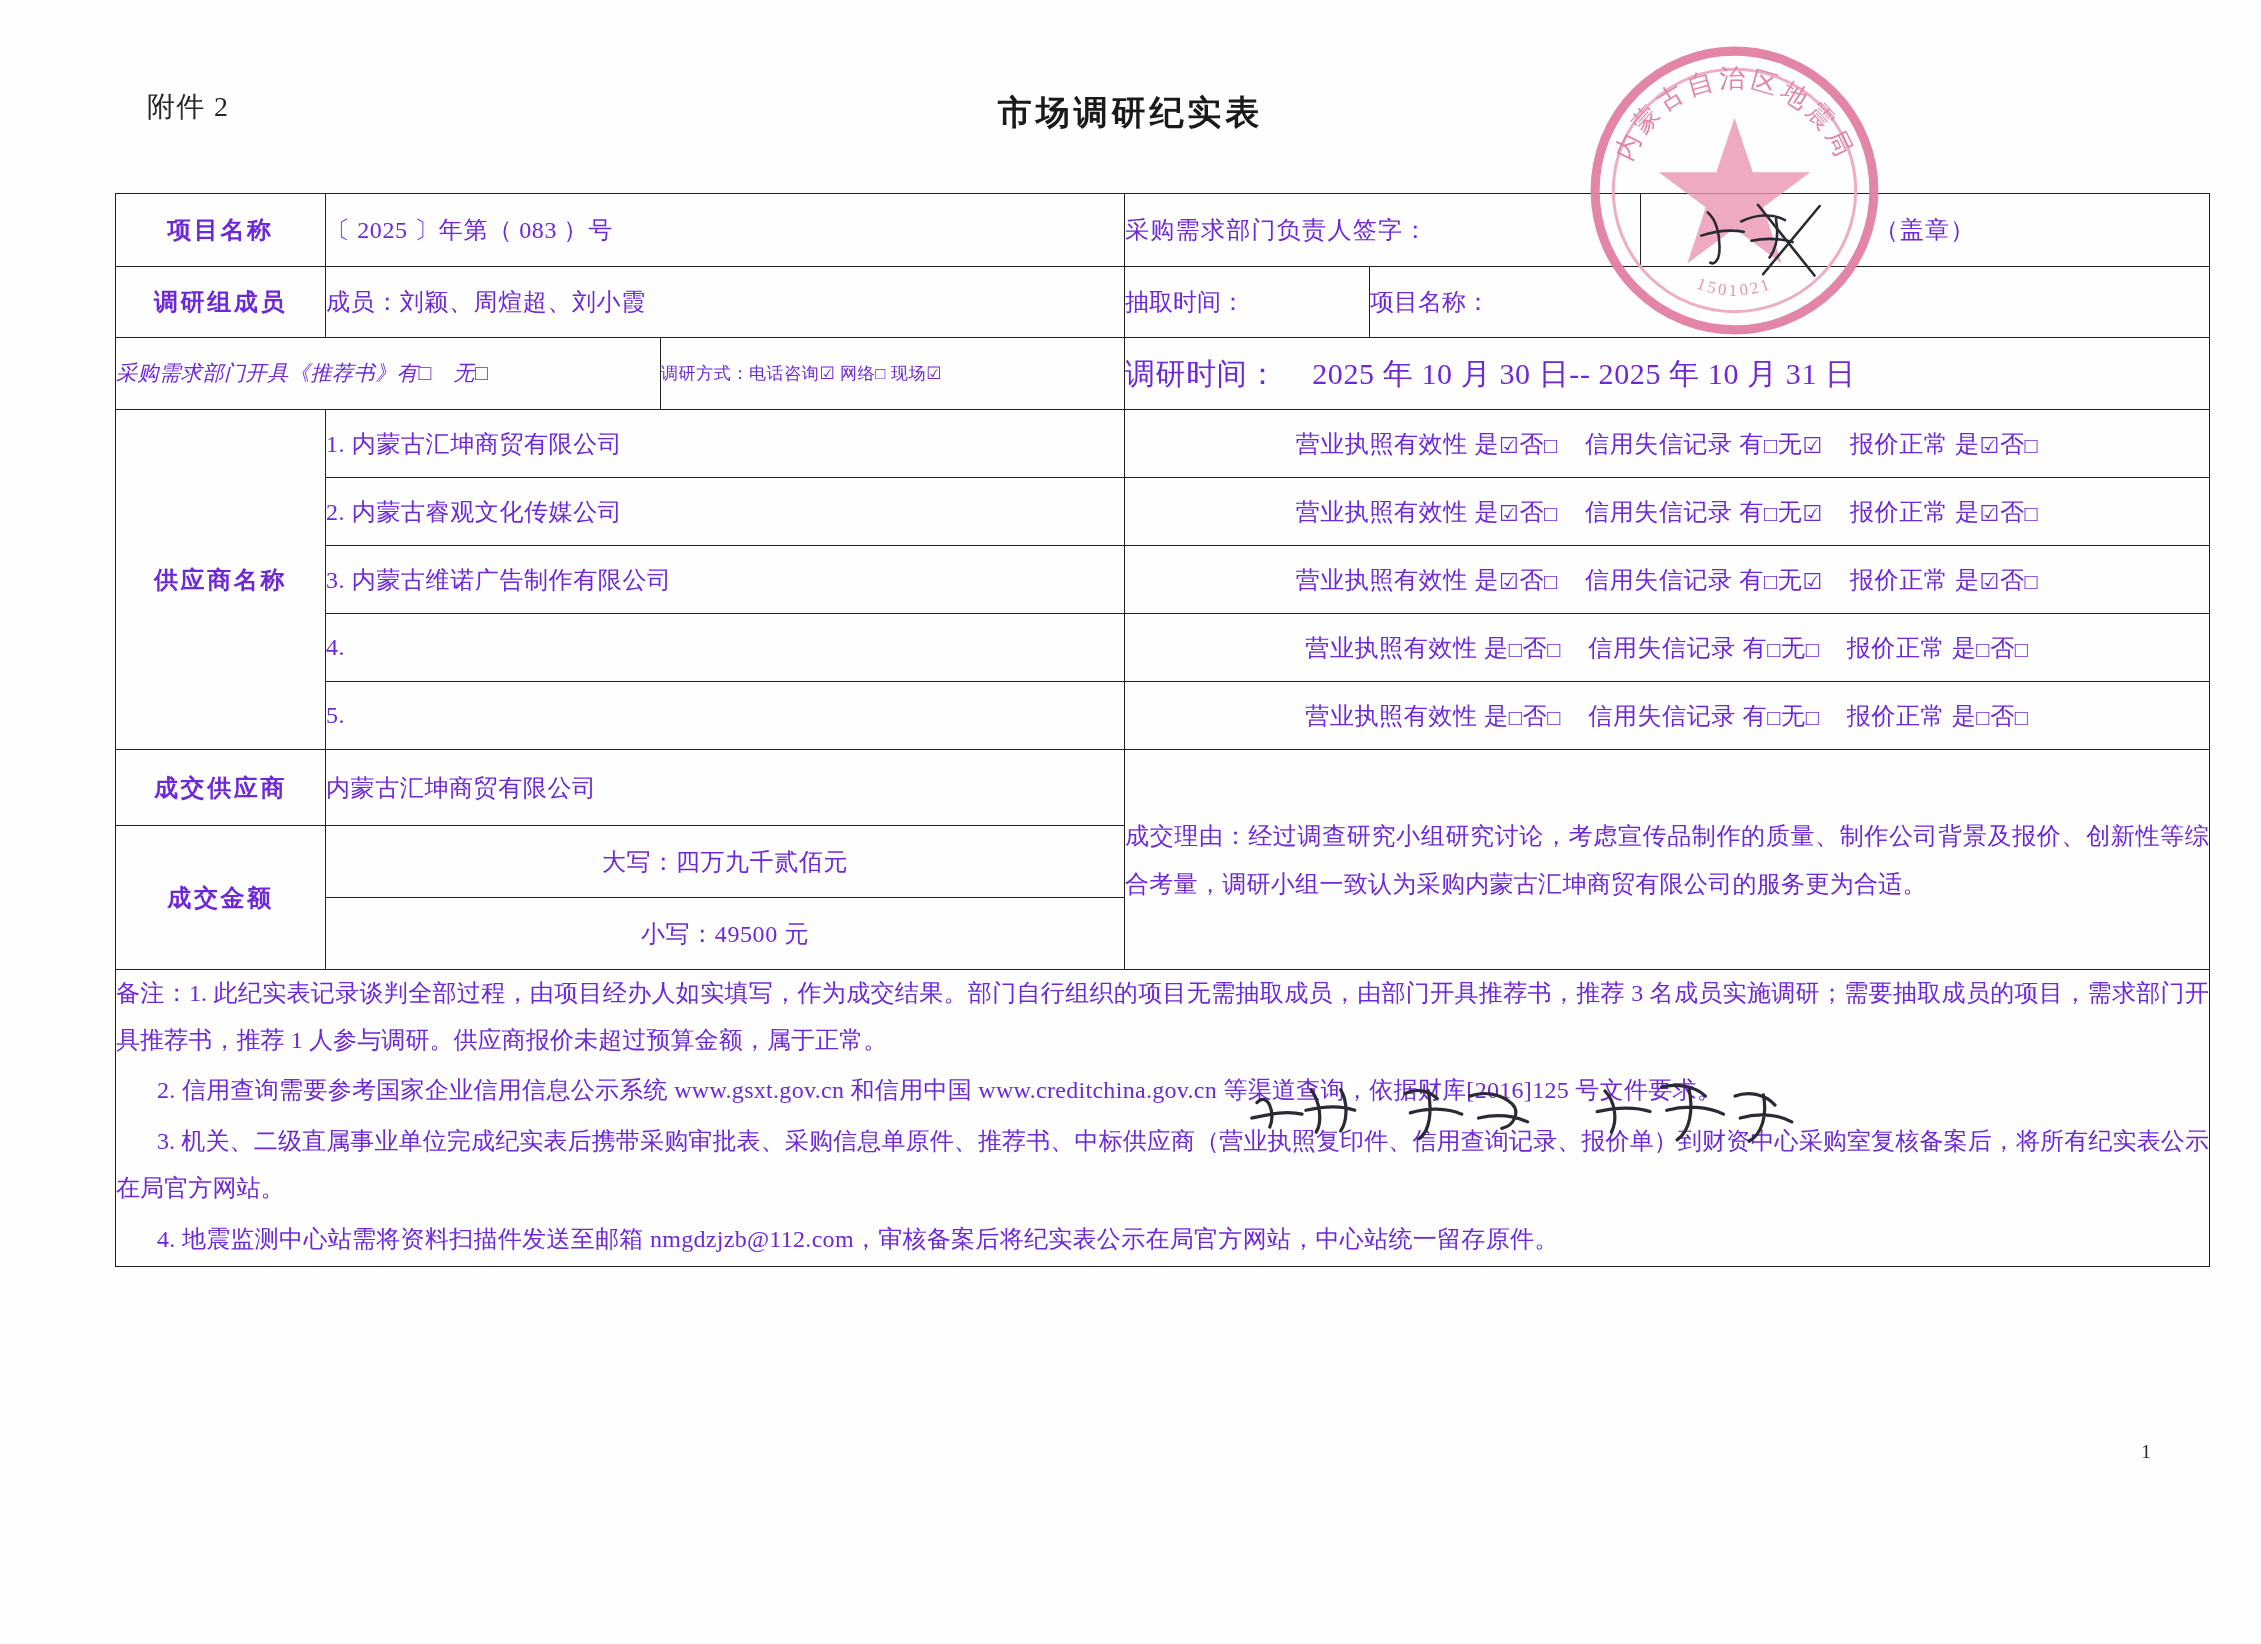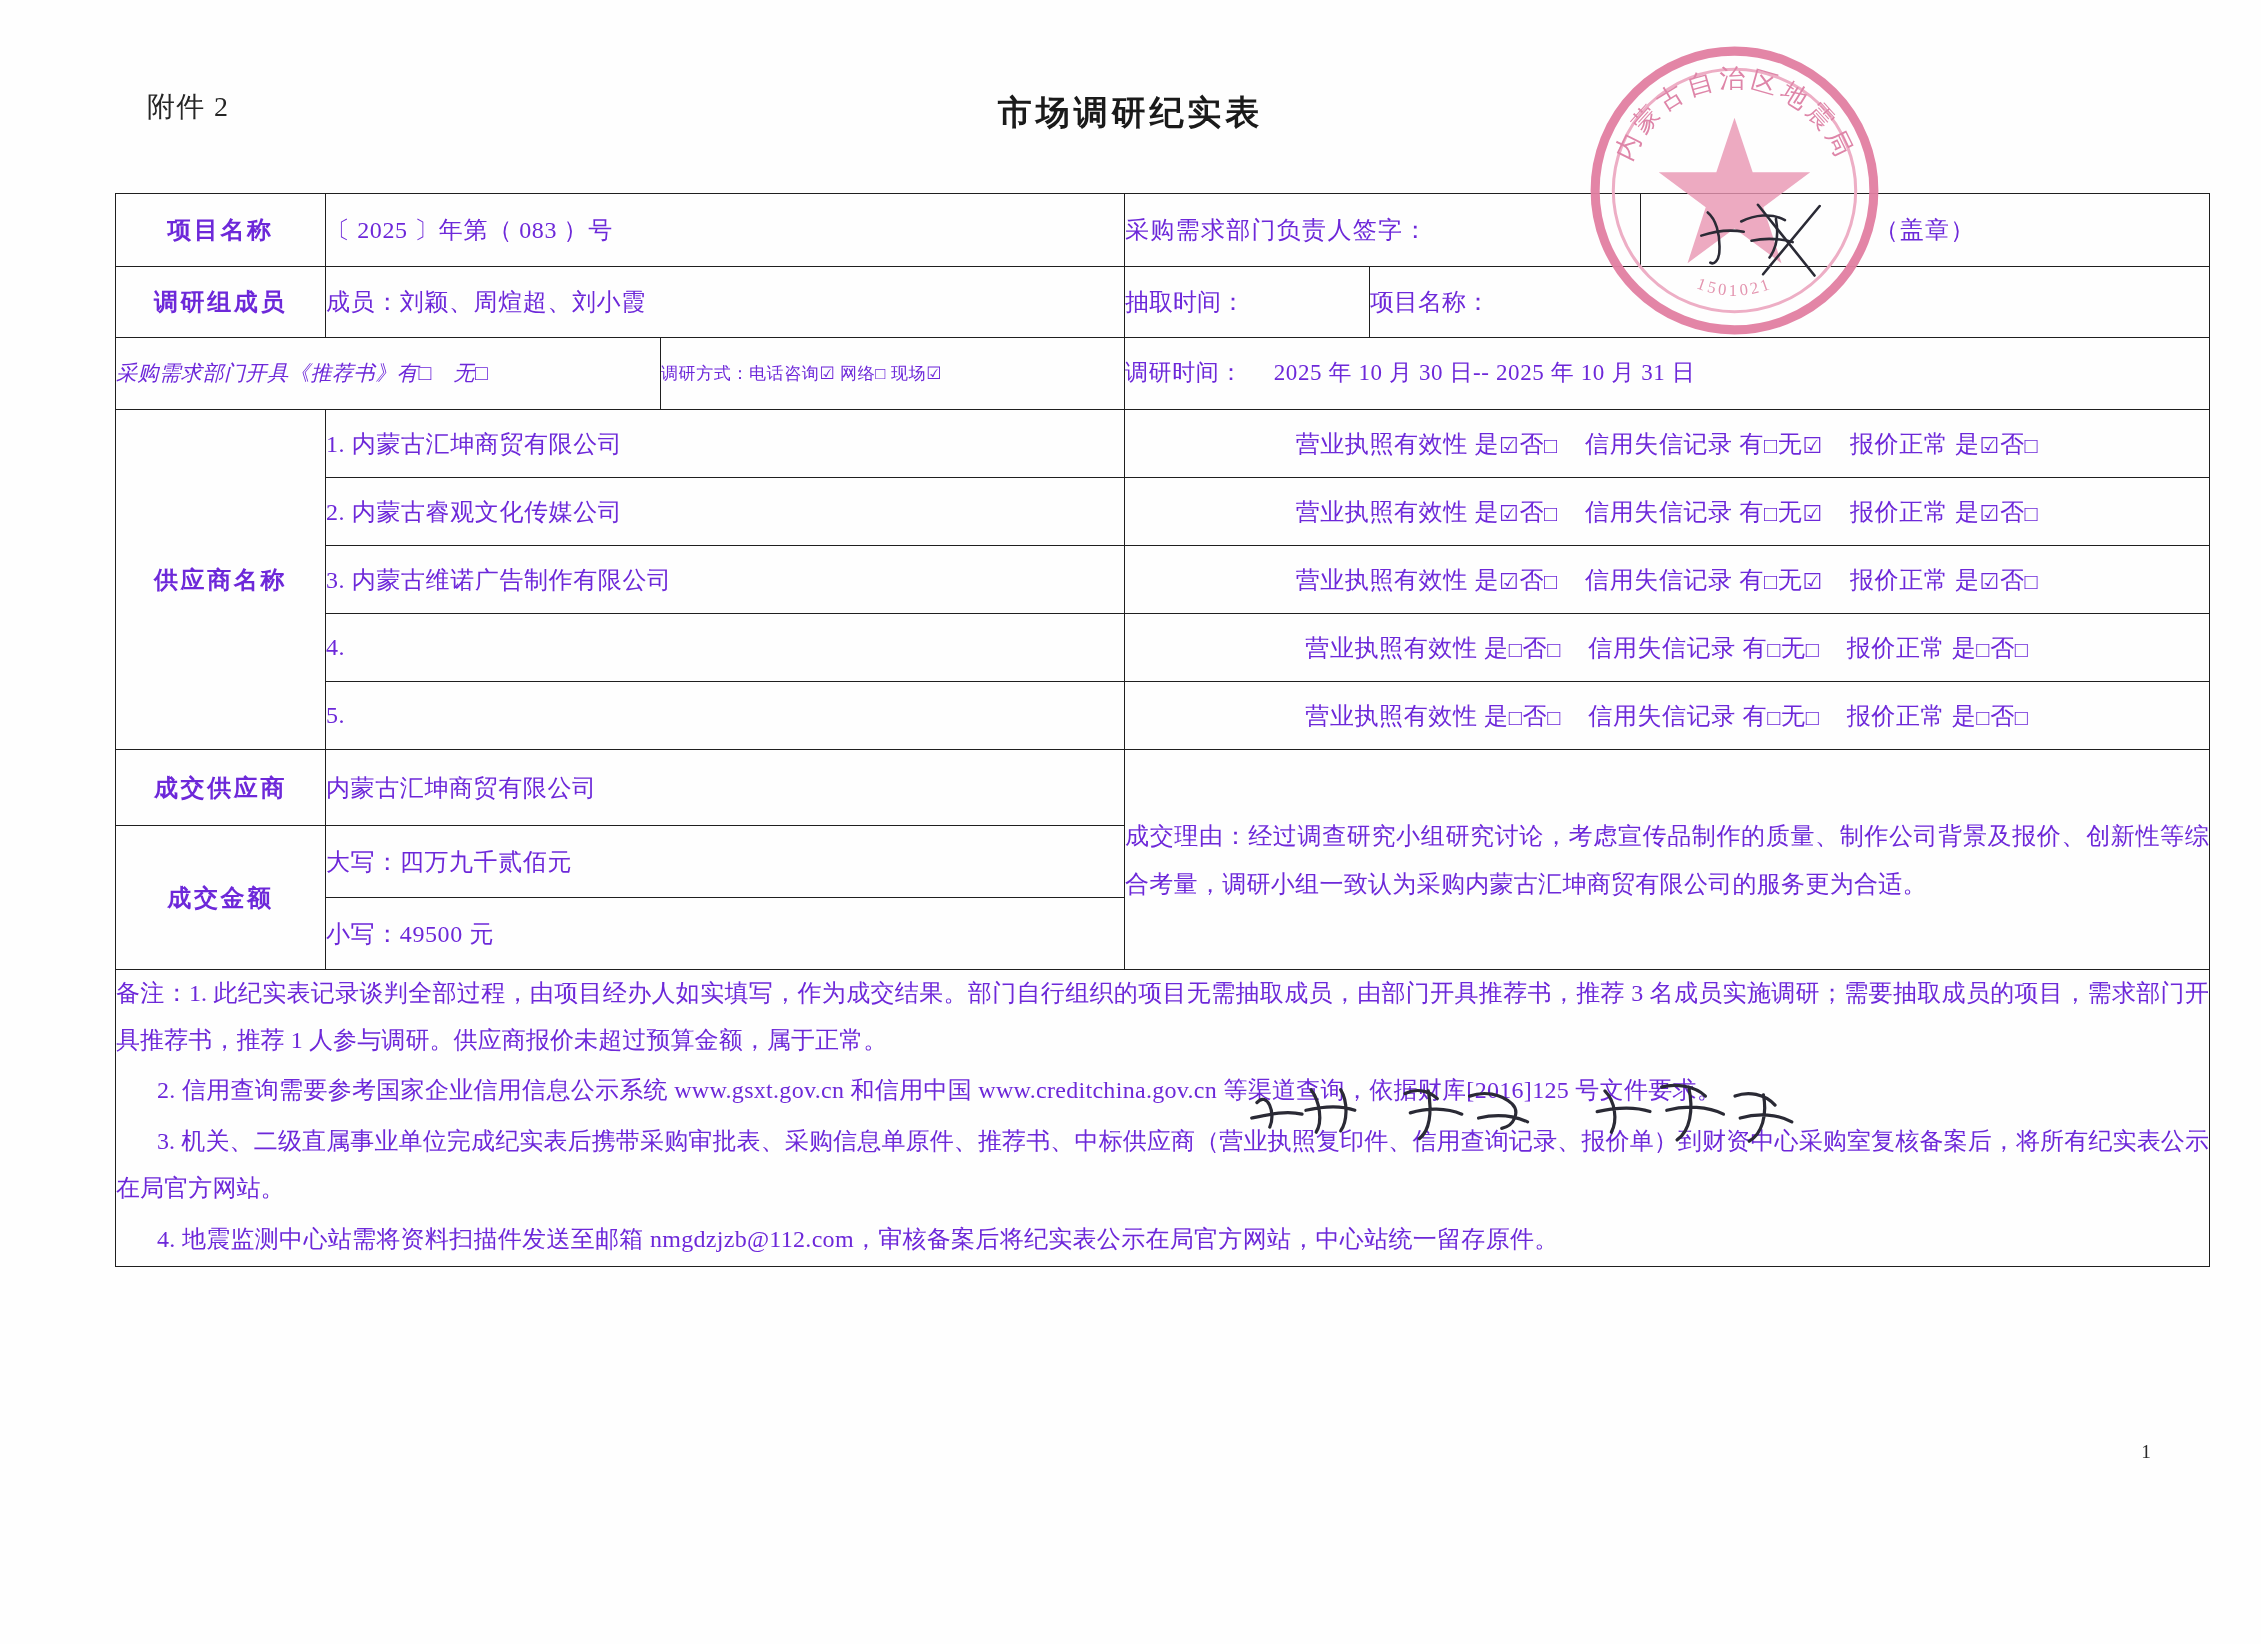--- a/index.html
+++ b/index.html
@@ -83,21 +83,21 @@
     padding-left: 22px;
     font-size: 24.5px;
     letter-spacing: 0.6px;
   }
 
   .h-row-1 td { height: 72px; }
   .h-row-2 td { height: 70px; }
   .h-row-3 td { height: 71px; }
   .h-supplier td { height: 67px; }
   .h-deal td { height: 75px; }
-  .h-amount td { height: 71px; }
+  .h-amount td { height: 71px; text-align: center; }
 
   .supplier-name {
     padding-left: 19.3px;
     font-size: 24.5px;
     letter-spacing: 0.6px;
   }
   .check-cell {
     text-align: center;
     font-size: 22.6px;
     letter-spacing: 0.6px;
@@ -199,21 +199,21 @@
     <tr class="h-row-2">
       <td class="label-cell">调研组成员</td>
       <td colspan="2" class="value-cell">成员：刘颖、周煊超、刘小霞</td>
       <td class="cell-pad">抽取时间：</td>
       <td colspan="2" class="cell-pad">项目名称：</td>
     </tr>
 
     <tr class="h-row-3">
       <td colspan="2" class="cell-pad" style="font-size:21px;letter-spacing:0.6px;font-style:italic;">采购需求部门开具《推荐书》有□　无□</td>
       <td class="cell-pad" style="font-size:17px;letter-spacing:0.6px;">调研方式：电话咨询☑ 网络□ 现场☑</td>
-      <td colspan="3" class="cell-pad" style="font-size:23px;letter-spacing:0.6px;">
+      <td colspan="3" class="cell-pad" style="font-size:30px;letter-spacing:0.6px;">
         <span>调研时间：</span>
         <span style="display:inline-block;width:18px"></span>
         <span>2025 年 10 月 30 日--  2025 年 10 月 31 日</span>
       </td>
     </tr>
 
     <tr class="h-supplier">
       <td rowspan="5" class="label-cell">供应商名称</td>
       <td colspan="2" class="supplier-name">1. 内蒙古汇坤商贸有限公司</td>
       <td colspan="3" class="check-cell">

